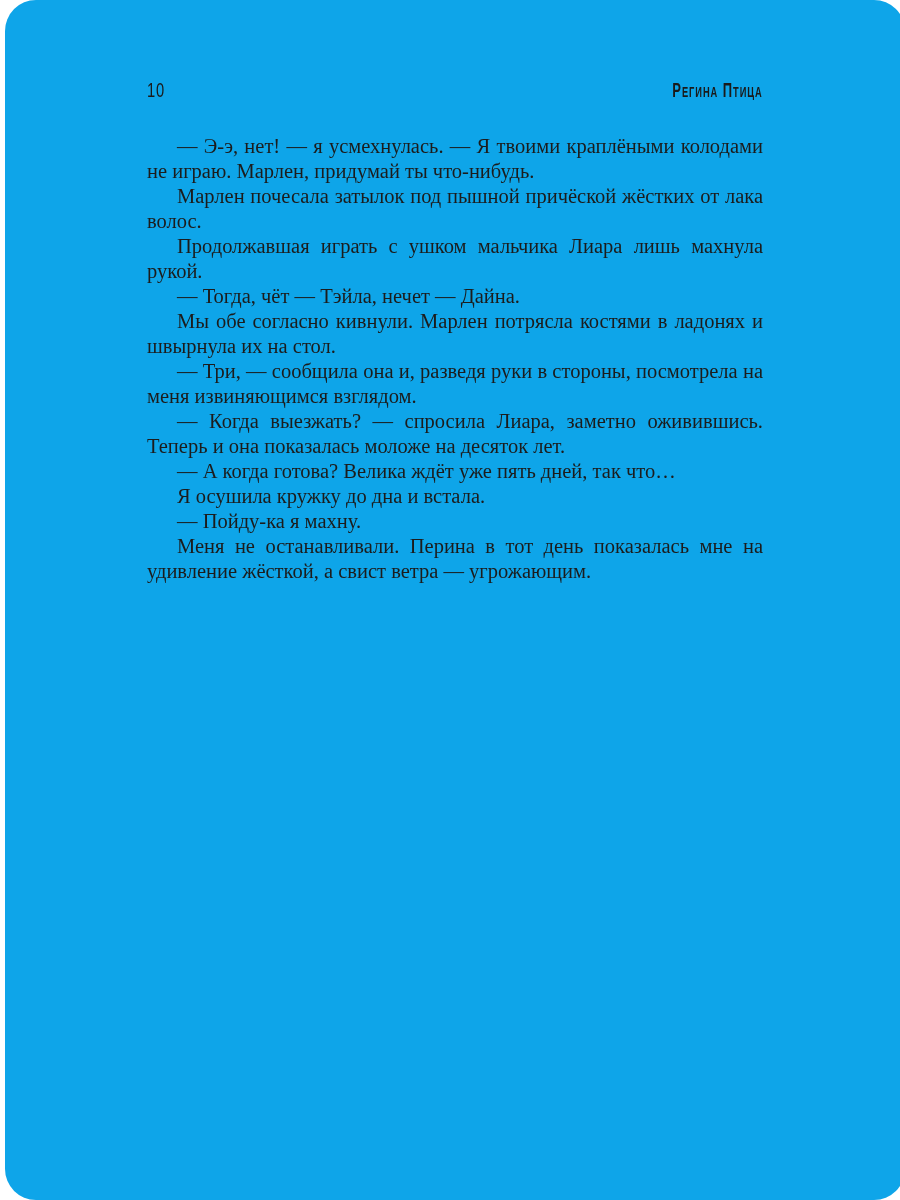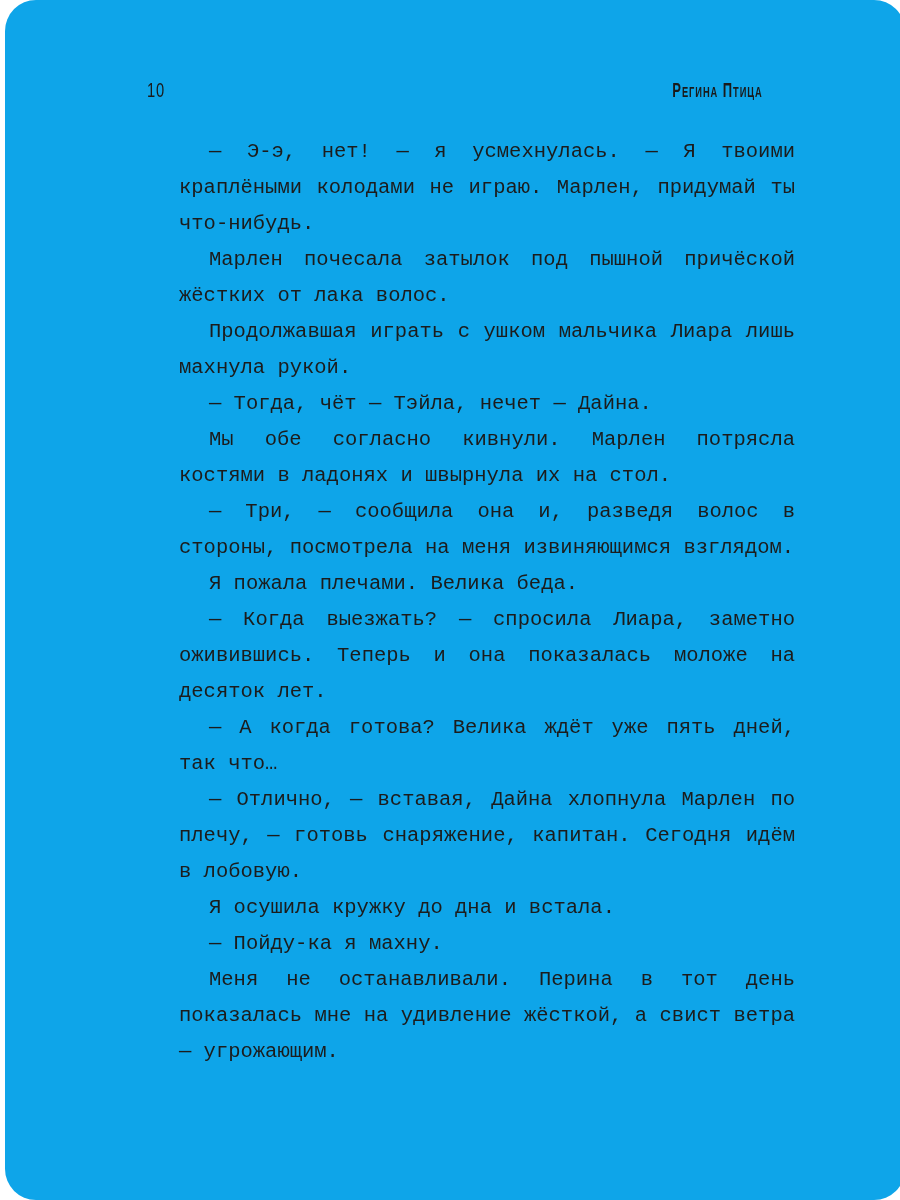--- a/index.html
+++ b/index.html
@@ -15,43 +15,40 @@
     transform: scaleX(0.7); transform-origin: left top; letter-spacing: 1px;
   }
   .book-author {
     position: absolute; right: 0; top: 0;
     font-family: "Liberation Sans", sans-serif; font-size: 21px; font-weight: bold;
     transform: scaleX(0.62); transform-origin: right top; letter-spacing: 1.5px;
     font-variant: small-caps; white-space: nowrap;
   }
   .body-text {
     position: absolute; left: 142px; top: 134px; width: 616px;
-    font-family: Liberation Mono, monospace; font-size: 20.5px; line-height: 36px;
+    font-family: Liberation Serif, serif; font-size: 20.5px; line-height: 25px;
     color: #1c1c1c;
-    margin-left: 32px;
   }
   .para { margin: 0; text-indent: 30px; text-align: justify; hyphens: manual; }
 </style>
 </head>
 <body>
 
 <div class="page">
   <div class="running-head">
     <span class="page-number">10</span>
     <span class="book-author">Регина Птица</span>
   </div>
 
   <div class="body-text">
     <p class="para">— Э-э, нет! — я усмехнулась. — Я твоими краплёными коло­дами не играю. Марлен, придумай ты что-нибудь.</p>
     <p class="para">Марлен почесала затылок под пышной причёской жёстких от лака волос.</p>
     <p class="para">Продолжавшая играть с ушком мальчика Лиара лишь махну­ла рукой.</p>
     <p class="para">— Тогда, чёт — Тэйла, нечет — Дайна.</p>
     <p class="para">Мы обе согласно кивнули. Марлен потрясла костями в ладо­нях и швырнула их на стол.</p>
-    <p class="para">— Три, — сообщила она и, разведя волос в стороны, посмо­трела на меня извиняющимся взглядом.</p>
-    <p class="para">Я пожала плечами. Велика беда.</p>
+    <p class="para">— Три, — сообщила она и, разведя руки в стороны, посмо­трела на меня извиняющимся взглядом.</p>
     <p class="para">— Когда выезжать? — спросила Лиара, заметно оживив­шись. Теперь и она показалась моложе на десяток лет.</p>
     <p class="para">— А когда готова? Велика ждёт уже пять дней, так что…</p>
-    <p class="para">— Отлично, — вставая, Дайна хлопнула Марлен по плечу, — готовь снаряжение, капитан. Сегодня идём в лобовую.</p>
     <p class="para">Я осушила кружку до дна и встала.</p>
     <p class="para">— Пойду-ка я махну.</p>
     <p class="para">Меня не останавливали. Перина в тот день показалась мне на удивление жёсткой, а свист ветра — угрожающим.</p>
   </div>
 </div>
 
 </body></html>

